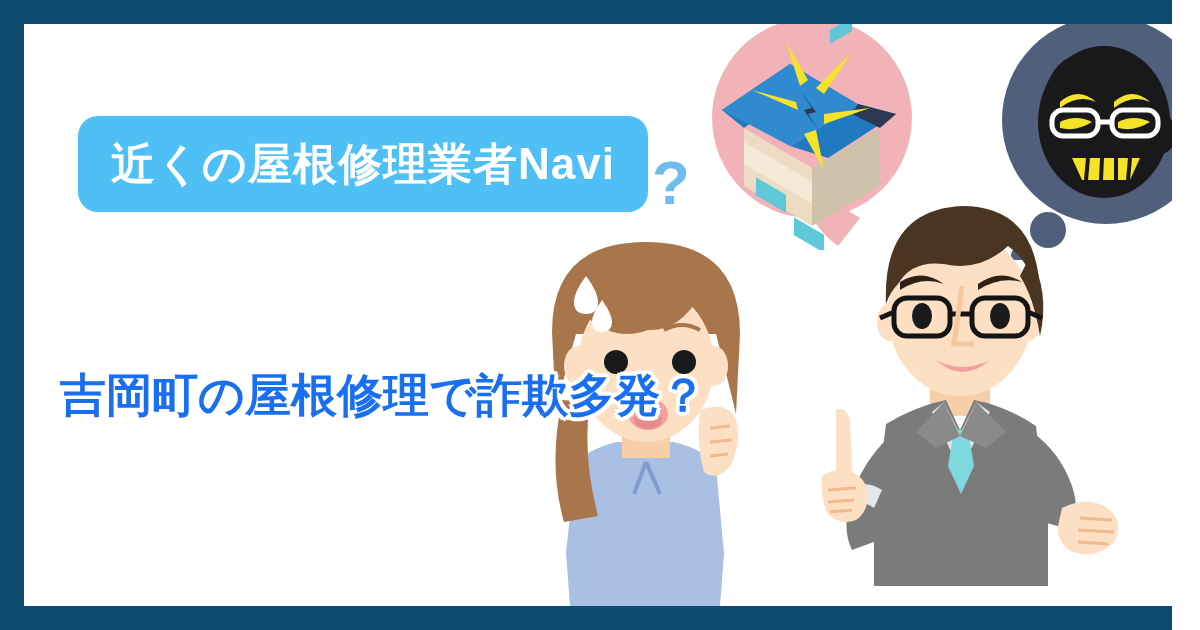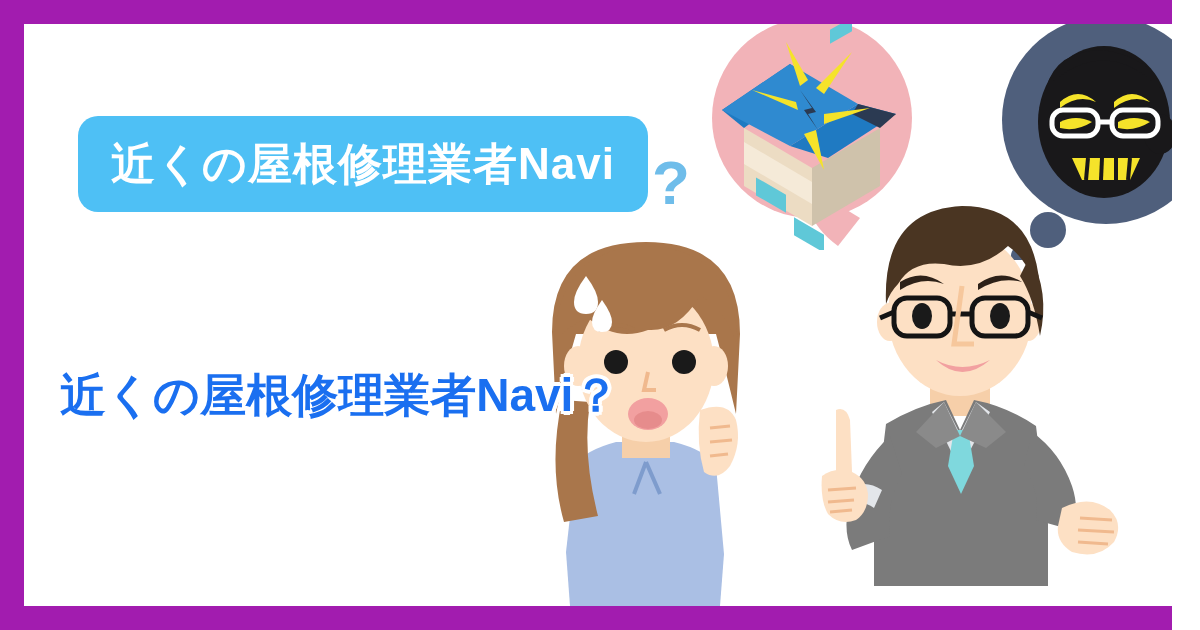--- a/index.html
+++ b/index.html
@@ -11,21 +11,21 @@
     width: 1200px;
     height: 630px;
     overflow: hidden;
     font-family: "Liberation Sans", "DejaVu Sans", sans-serif;
   }
 
   #canvas {
     position: relative;
     width: 1172px;
     height: 630px;
-    background: #a21caf;
+    background: #0c4a6e;
     box-sizing: border-box;
     overflow: hidden;
   }
 
   #inner {
     position: absolute;
     left: 24px;
     top: 24px;
     width: 1152px;
     height: 582px;
@@ -277,16 +277,16 @@
         <path d="M142 166 Q168 190 196 166 Q168 180 142 166 Z" fill="#f2a0a0"></path>
       </svg>
     </div>
 
     <div id="badge">
       <span id="badge-label">近くの屋根修理業者Navi</span>
     </div>
 
     <div id="qmark">?</div>
 
-    <div id="headline1">近くの屋根修理業者Navi？</div>
+    <div id="headline1">吉岡町の屋根修理で詐欺多発？</div>
 
   </div>
 </div>
 
 </body></html>

